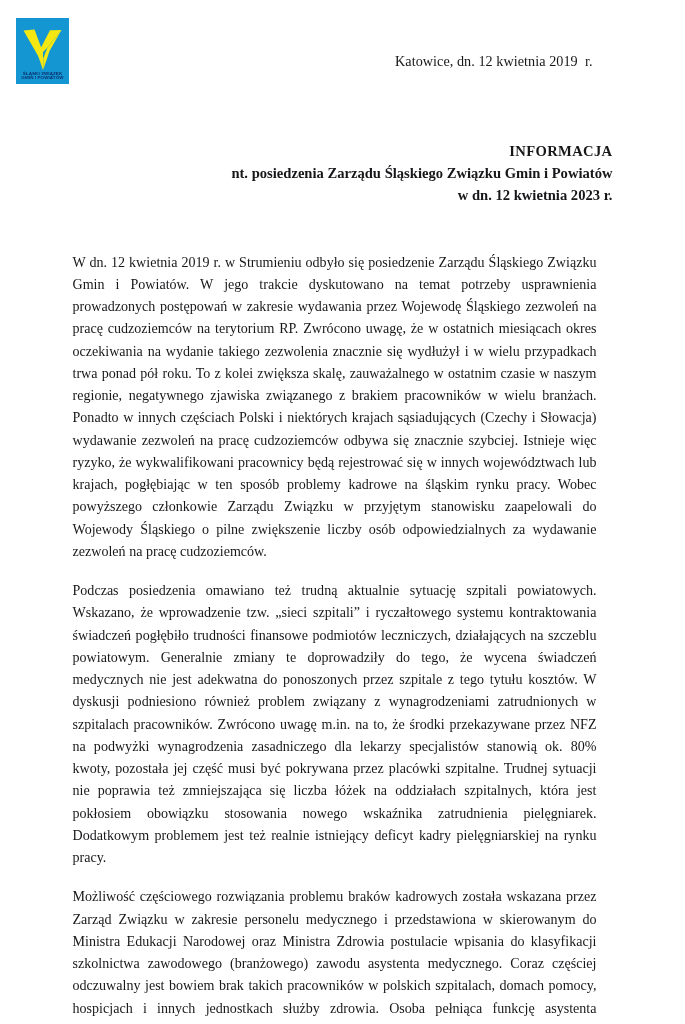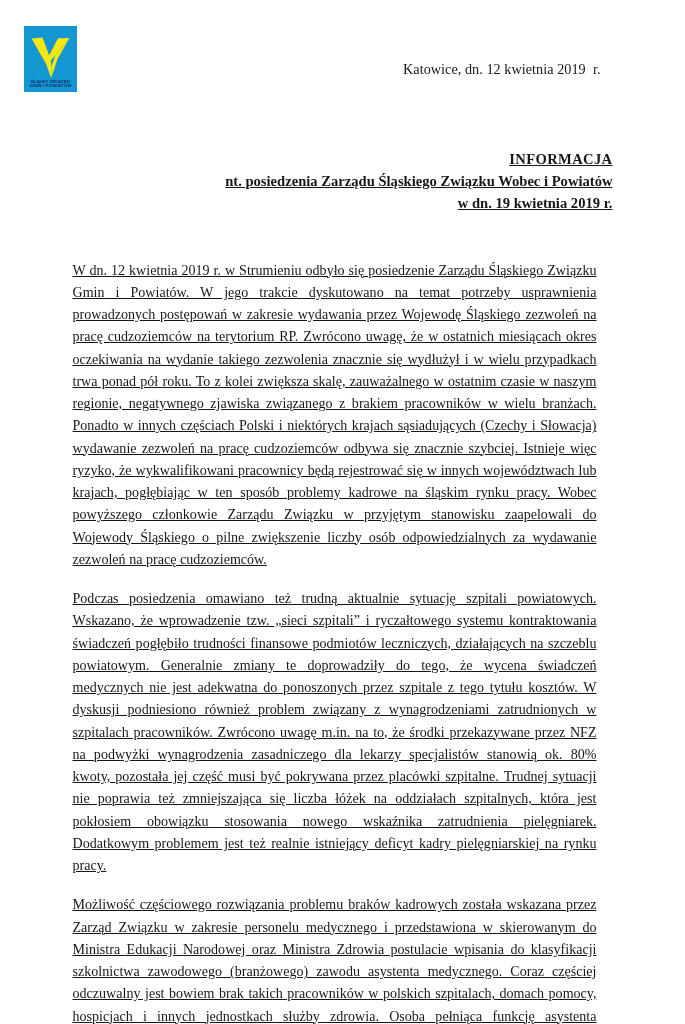--- a/index.html
+++ b/index.html
@@ -14,22 +14,21 @@
     overflow: hidden;
     font-family: "Liberation Serif", "DejaVu Serif", serif;
     color: #17171a;
     -webkit-font-smoothing: antialiased;
   }
   .page {
     position: relative;
     width: 685px;
     height: 813px;
     box-sizing: border-box;
-    padding: 8px;
-    text-decoration: underline;
+    padding: 0;
   }
 
   
   .header {
     position: relative;
     height: 112px;
   }
   .logo {
     position: absolute;
     left: 16px;
@@ -116,22 +115,22 @@
         <span>ŚLĄSKI  ZWIĄZEK</span>
         <span>GMIN I POWIATÓW</span>
       </div>
     </div>
 
     <div class="datecell">Katowice, dn. 12 kwietnia 2019  r.</div>
   </div>
 
   <div class="titleblock">
     <div class="t1">INFORMACJA</div>
-    <div class="t2">nt. posiedzenia Zarządu Śląskiego Związku Wobec i Powiatów</div>
-    <div class="t3">w dn. 19 kwietnia 2019 r.</div>
+    <div class="t2">nt. posiedzenia Zarządu Śląskiego Związku Gmin i Powiatów</div>
+    <div class="t3">w dn. 12 kwietnia 2023 r.</div>
   </div>
 
   <div class="body">
     <p class="para">W dn. 12 kwietnia 2019 r. w Strumieniu odbyło się posiedzenie Zarządu Śląskiego Związku Gmin i Powiatów. W jego trakcie dyskutowano na temat potrzeby usprawnienia prowadzonych postępowań w zakresie wydawania przez Wojewodę Śląskiego zezwoleń na pracę cudzoziemców na terytorium RP. Zwrócono uwagę, że w ostatnich miesiącach okres oczekiwania na wydanie takiego zezwolenia znacznie się wydłużył i w wielu przypadkach trwa ponad pół roku. To z kolei zwiększa skalę, zauważalnego w ostatnim czasie w naszym regionie, negatywnego zjawiska związanego z brakiem pracowników w wielu branżach. Ponadto w innych częściach Polski i niektórych krajach sąsiadujących (Czechy i Słowacja) wydawanie zezwoleń na pracę cudzoziemców odbywa się znacznie szybciej. Istnieje więc ryzyko, że wykwalifikowani pracownicy będą rejestrować się w innych województwach lub krajach, pogłębiając w ten sposób problemy kadrowe na śląskim rynku pracy. Wobec powyższego członkowie Zarządu Związku w przyjętym stanowisku zaapelowali do Wojewody Śląskiego o pilne zwiększenie liczby osób odpowiedzialnych za wydawanie zezwoleń na pracę cudzoziemców.</p>
     <p class="para">Podczas posiedzenia omawiano też trudną aktualnie sytuację szpitali powiatowych. Wskazano, że wprowadzenie tzw. „sieci szpitali” i ryczałtowego systemu kontraktowania świadczeń pogłębiło trudności finansowe podmiotów leczniczych, działających na szczeblu powiatowym. Generalnie zmiany te doprowadziły do tego, że wycena świadczeń medycznych nie jest adekwatna do ponoszonych przez szpitale z tego tytułu kosztów. W dyskusji podniesiono również problem związany z wynagrodzeniami zatrudnionych w szpitalach pracowników. Zwrócono uwagę m.in. na to, że środki przekazywane przez NFZ na podwyżki wynagrodzenia zasadniczego dla lekarzy specjalistów stanowią ok. 80% kwoty, pozostała jej część musi być pokrywana przez placówki szpitalne. Trudnej sytuacji nie poprawia też zmniejszająca się liczba łóżek na oddziałach szpitalnych, która jest pokłosiem obowiązku stosowania nowego wskaźnika zatrudnienia pielęgniarek. Dodatkowym problemem jest też realnie istniejący deficyt kadry pielęgniarskiej na rynku pracy.</p>
     <p class="para">Możliwość częściowego rozwiązania problemu braków kadrowych została wskazana przez Zarząd Związku w zakresie personelu medycznego i przedstawiona w skierowanym do Ministra Edukacji Narodowej oraz Ministra Zdrowia postulacie wpisania do klasyfikacji szkolnictwa zawodowego (branżowego) zawodu asystenta medycznego. Coraz częściej odczuwalny jest bowiem brak takich pracowników w polskich szpitalach, domach pomocy, hospicjach i innych jednostkach służby zdrowia. Osoba pełniąca funkcję asystenta medycznego z jednej strony zajmowałaby się obsługą pacjentów, wykonując m.in. czynności administracyjne, a z drugiej bieżącym wsparciem lekarzy.</p>
 
   </div>
 
 </div>

